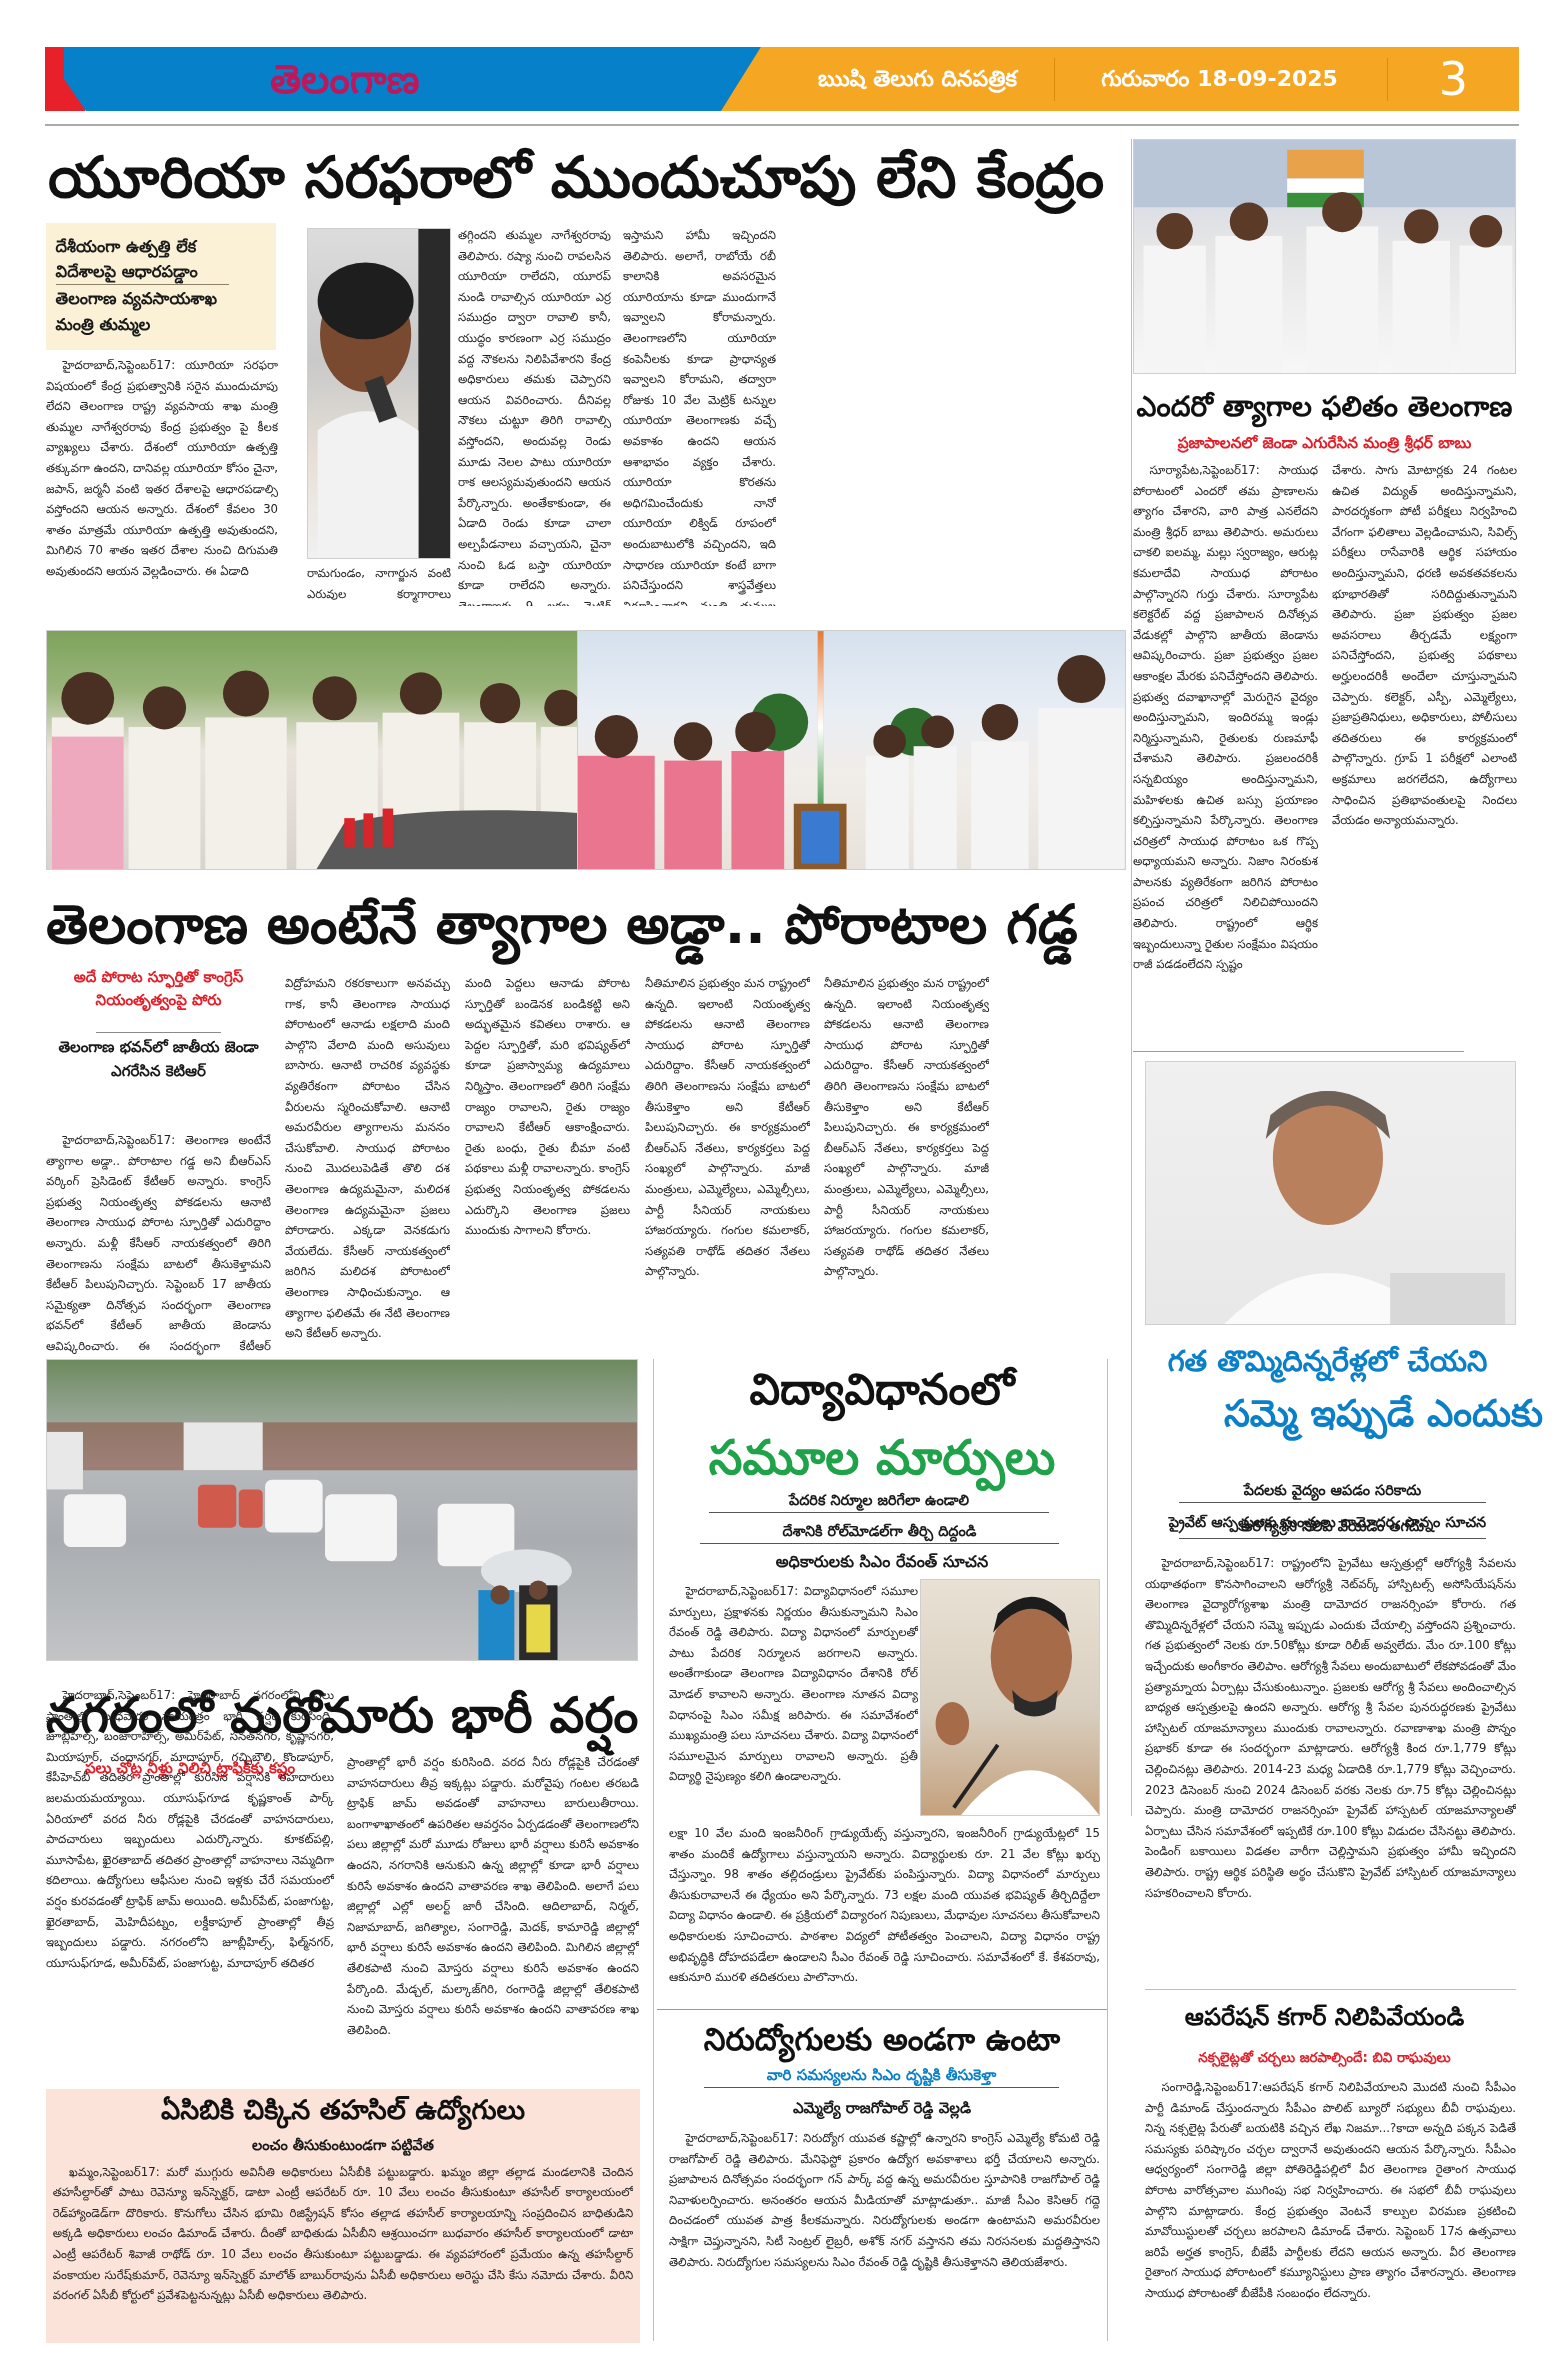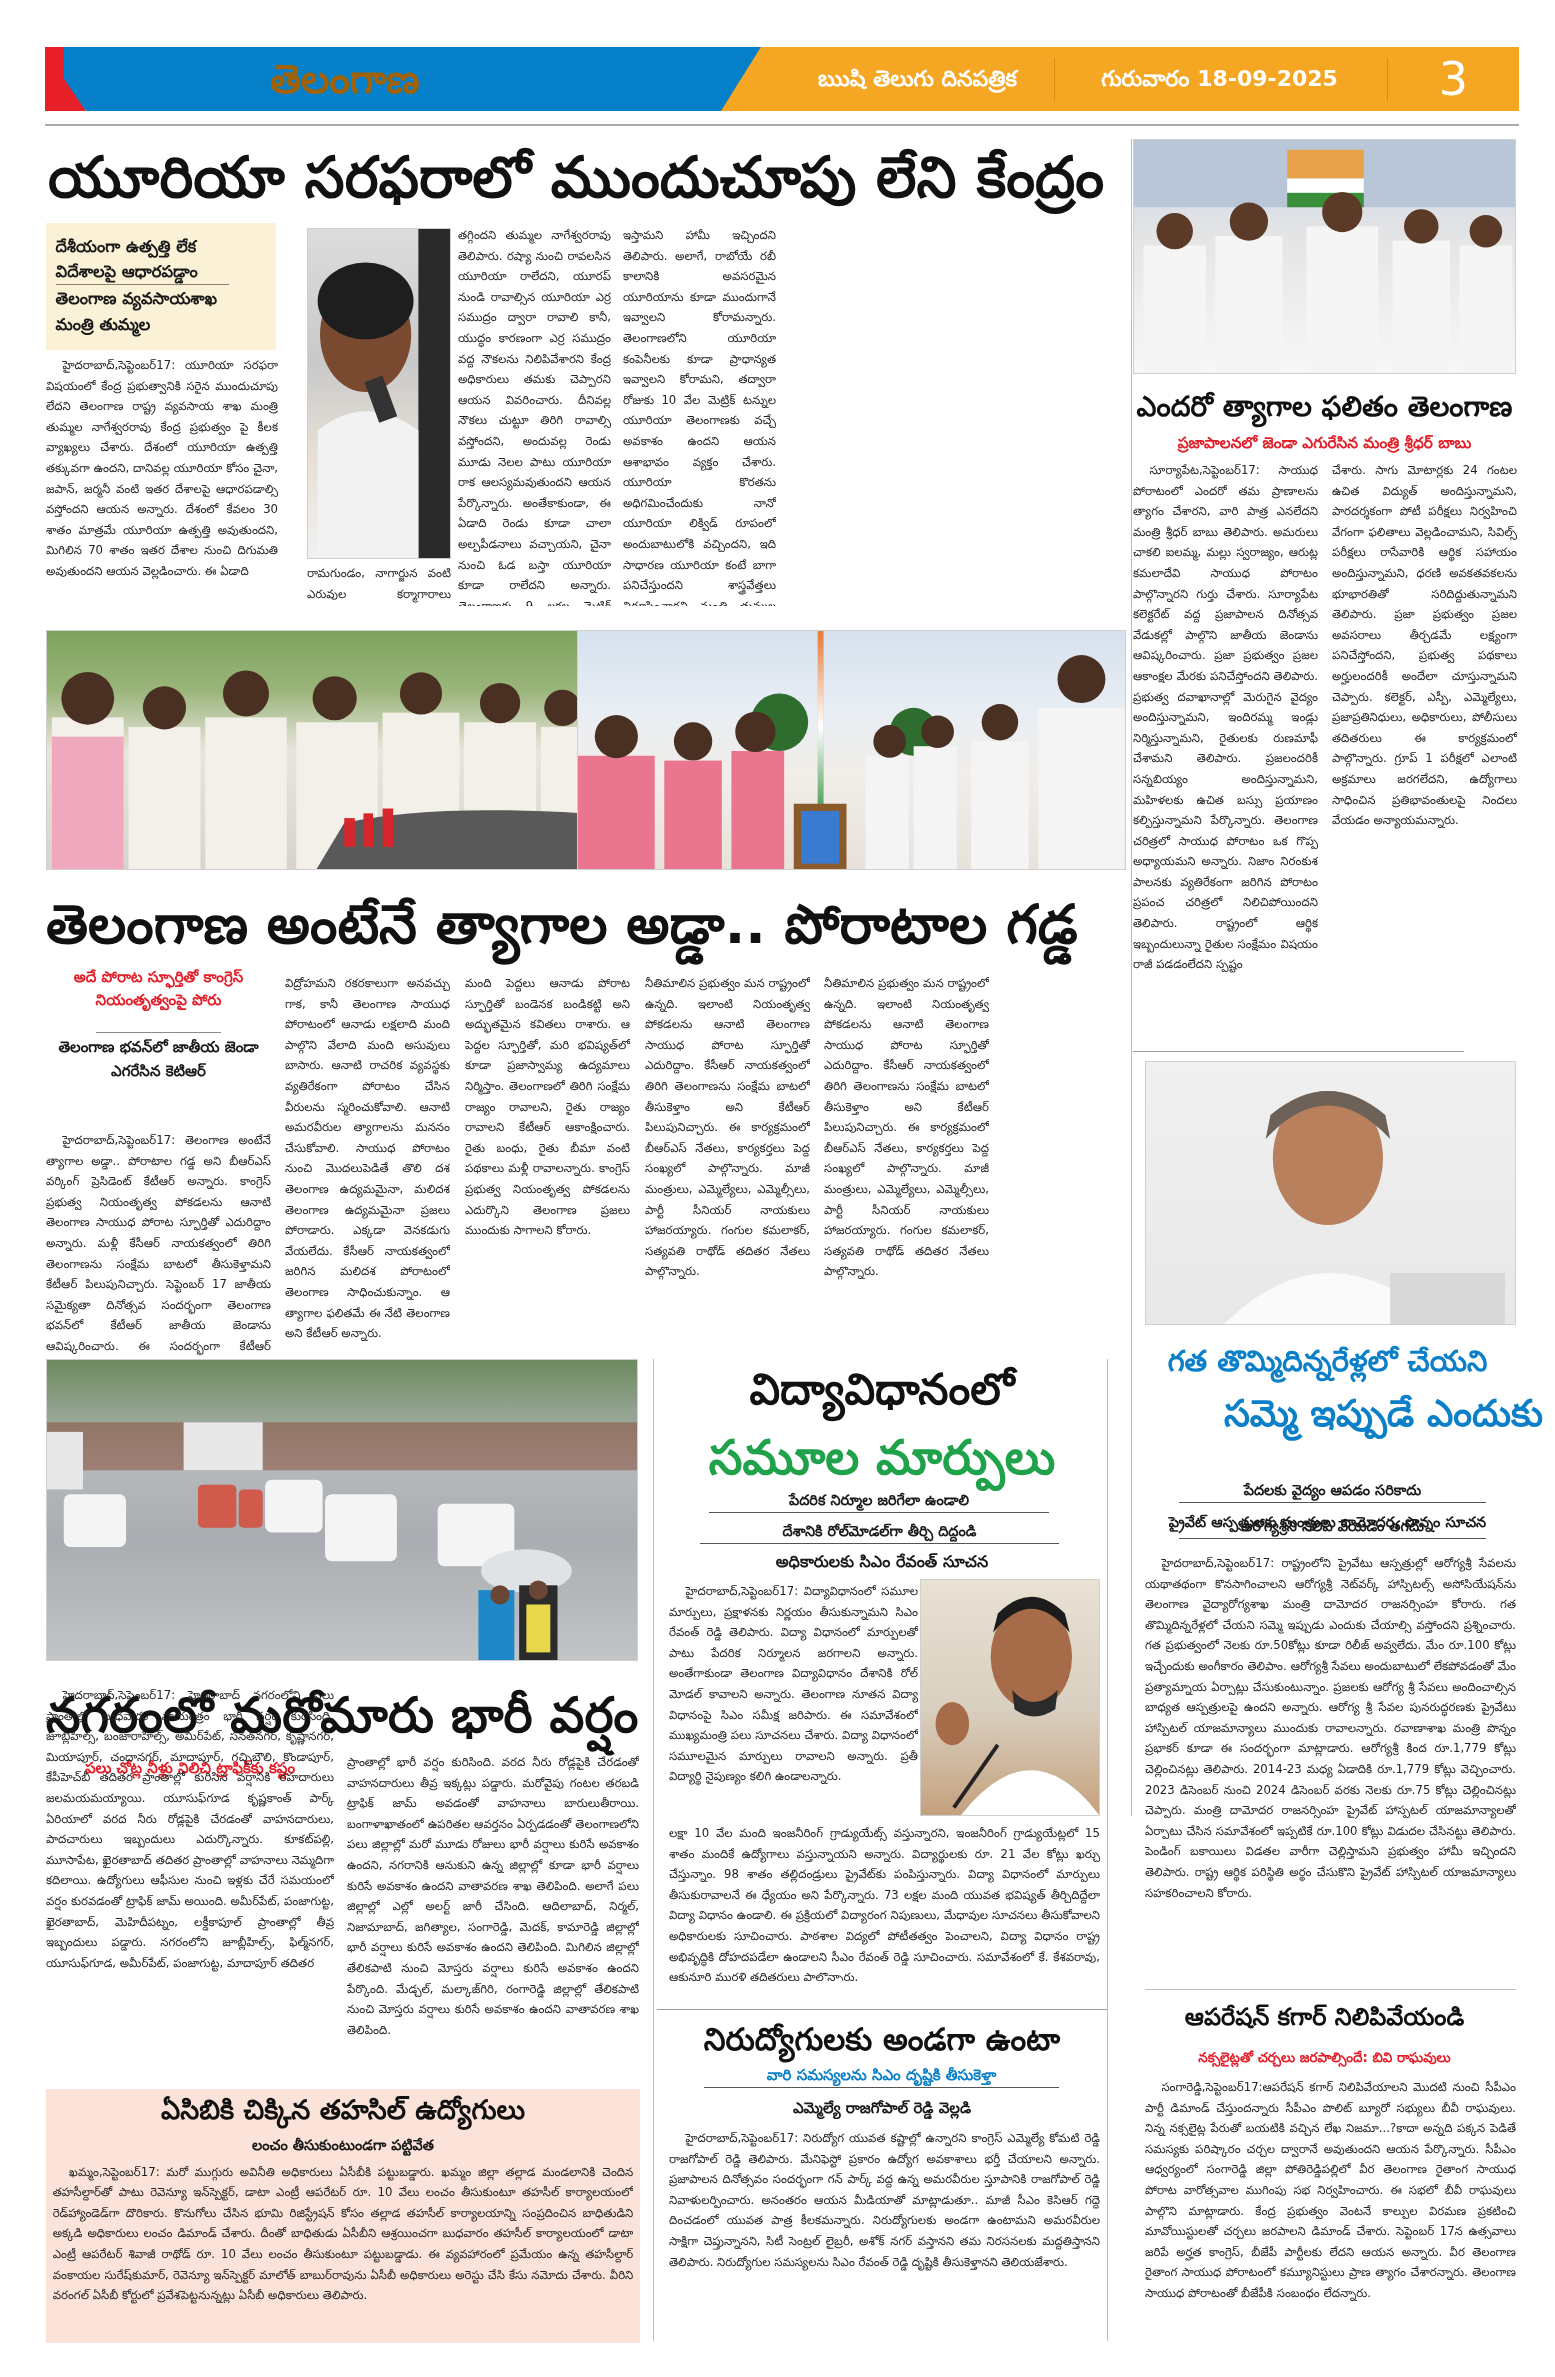--- a/index.html
+++ b/index.html
@@ -7,21 +7,21 @@
   body { position: relative; font-family: "DejaVu Sans", sans-serif; color: #1a1a1a; }
   .abs { position: absolute; }
 
   
   .mast { left: 45px; top: 47px; width: 1474px; height: 64px; }
   .mast-red { left: 0; top: 0; width: 40px; height: 64px; background: #E8202A; }
   .mast-blue { left: 19px; top: 0; width: 728px; height: 64px; background: #0680C8;
     clip-path: polygon(0 0, 100% 0, 94% 100%, 3% 100%, 0 50%); }
   .mast-orange { left: 676px; top: 0; width: 798px; height: 64px; background: #F5A623;
     clip-path: polygon(5% 0, 100% 0, 100% 100%, 0 100%); }
-  .mast-title { left: 225px; top: 3.8px; width: 288px; height: 57px; font-size: 40px; font-weight: bold; color: #a16207; line-height: 57px; }
+  .mast-title { left: 225px; top: 3.8px; width: 288px; height: 57px; font-size: 40px; font-weight: bold; color: #be185d; line-height: 57px; }
   .mast-paper { left: 748px; top: 16.3px; width: 249px; font-size: 22px; font-weight: bold; color: #fff; line-height: 31px; text-align: center; }
   .mast-sep1 { left: 1009px; top: 10.5px; width: 1px; height: 43px; background: #d98d0d; }
   .mast-date { left: 1026px; top: 16.3px; width: 297px; font-size: 22px; font-weight: bold; color: #fff; line-height: 31px; text-align: center; }
   .mast-sep2 { left: 1342px; top: 10.5px; width: 1px; height: 43px; background: #d98d0d; }
   .mast-page { left: 1351px; top: 2.9px; width: 115px; font-size: 46px; color: #fff; line-height: 58px; text-align: center; }
   .mast-rule { left: 45px; top: 124px; width: 1474px; height: 1.9px; background: #aaaaaa; }
 
   
   .vrule { width: 1px; background: #bdbdbd; }
   .hrule { height: 1.4px; background: #9a9a9a; }

